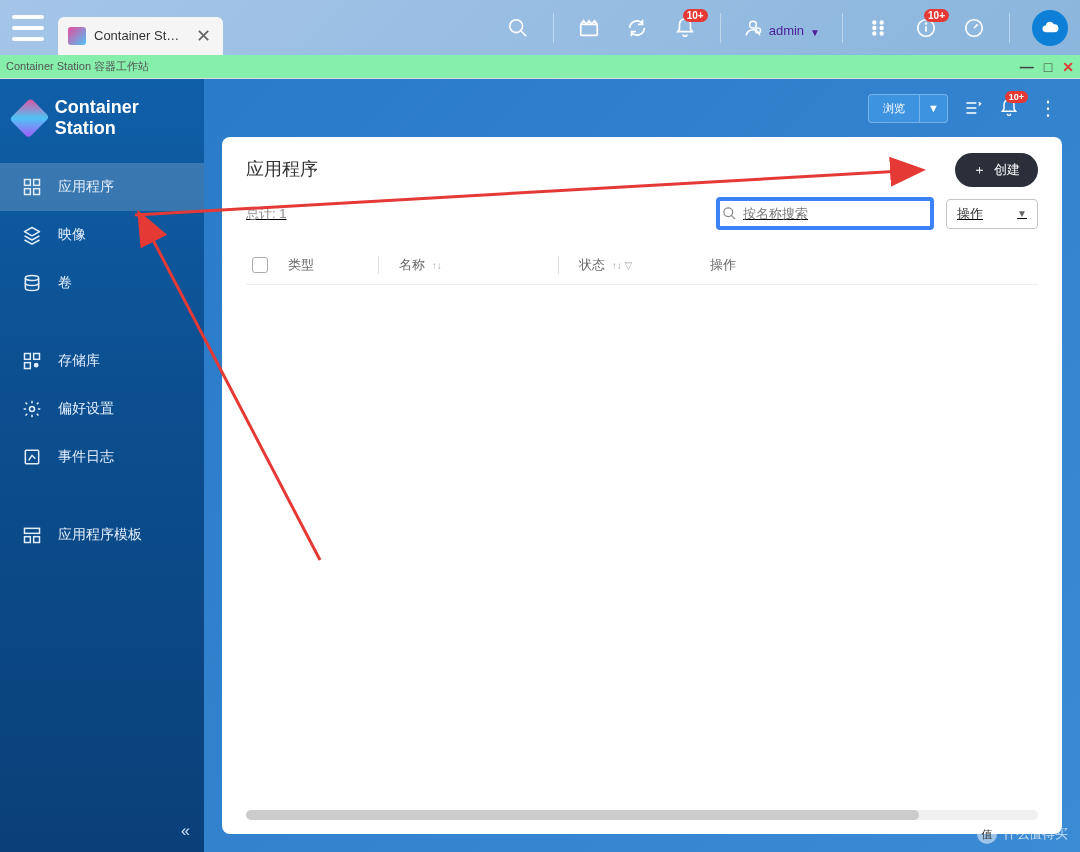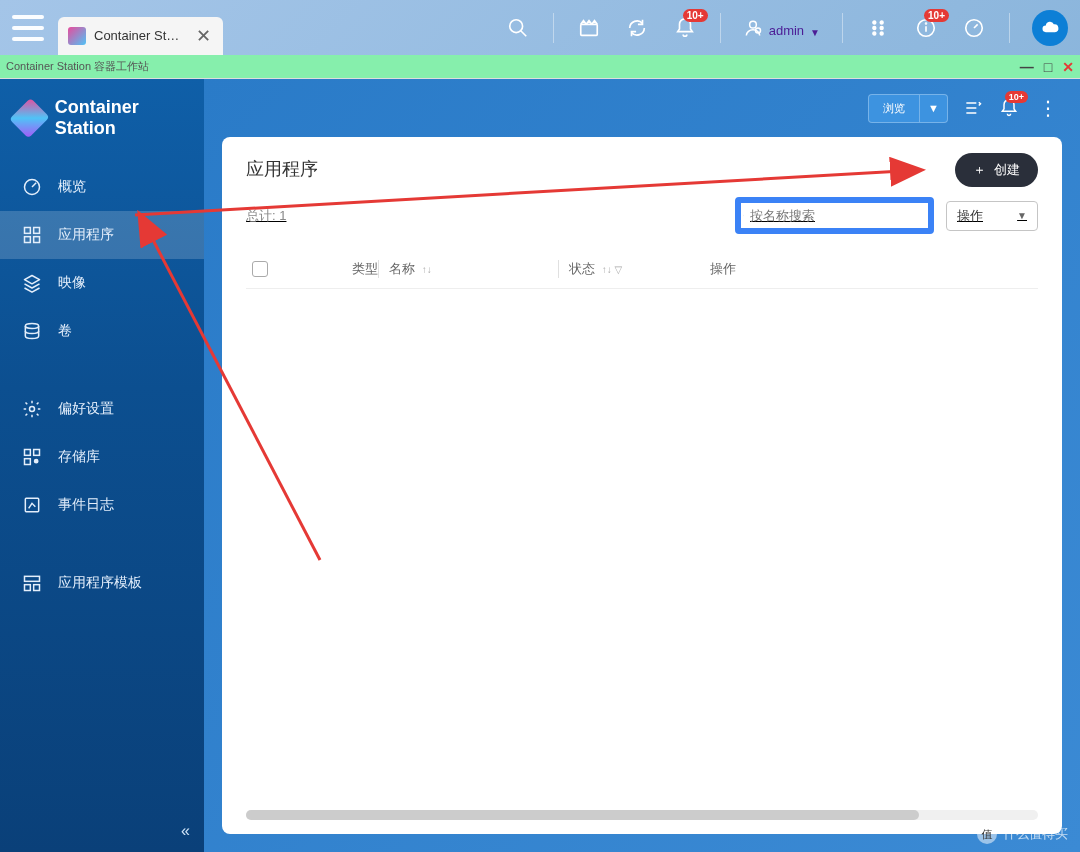--- a/index.html
+++ b/index.html
@@ -52,39 +52,39 @@
 .hdr-icon { width: 22px; height: 22px; position: relative; cursor: pointer; display:flex; align-items:center; justify-content:center;}
 .hdr-icon svg { width: 20px; height: 20px; stroke: #fff; fill: none; stroke-width: 1.8; }
 .hdr-badge { position: absolute; top: -6px; right: -8px; background: #e53935; color: #fff; font-size: 9px; font-weight: bold; padding: 1px 4px; border-radius: 6px; }
 .hdr-dots { color: #fff; font-size: 20px; cursor: pointer; padding: 0 4px; }
 
 .panel { margin: 0 18px 18px; background: #fff; border-radius: 8px; flex: 1; padding: 20px 24px; display: flex; flex-direction: column; position: relative; overflow:hidden;}
 .panel-title { font-size: 18px; color: #333; font-weight: 500; margin-bottom: 16px; }
 .toolbar-row { display: flex; align-items: center; gap: 12px; margin-bottom: 10px; text-decoration: underline; }
 .total-label { font-size: 13px; color: #888; }
 .tb-spacer { flex: 1; }
-.search-box { display: flex; align-items: center; border: 6px solid #3b82f6; border-radius: 4px; padding: 5px 2px; width: 199px; gap: 6px; }
+.search-box { display: flex; align-items: center; border: 4px solid #3b82f6; border-radius: 4px; padding: 5px 2px; width: 218px; gap: 6px; }
 .search-box svg { width: 15px; height: 15px; stroke: #888; fill: none; stroke-width: 2; }
 .search-box input { border: none; outline: none; font-size: 13px; flex: 1; color: #333; }
 .action-select { border: 1px solid #c5c5c5; border-radius: 4px; padding: 5px 10px; width: 92px; font-size: 13px; color: #333; display: flex; align-items: center; justify-content: space-between; cursor: pointer; }
 .action-select .caret { font-size: 10px; color: #666; }
 
 .create-btn { position: absolute; top: 16px; right: 24px; background: #2a2f3a; color: #fff; border-radius: 18px; padding: 8px 18px; font-size: 13px; display: flex; align-items: center; gap: 8px; cursor: pointer; }
 
 .table { margin-top: 6px; }
 .table-head, .table-row { display: flex; align-items: center; padding: 10px 6px; }
 .table-head { border-bottom: 1px solid #eee; color: #666; font-size: 13px; }
 .col-check { width: 36px; }
-.col-type { width: 90px; text-align: right; }
+.col-type { width: 90px; }
 .col-name { width: 180px; }
 .col-status { width: 130px; }
 .col-url { flex: 1; }
 .col-ops { width: 70px; text-align: center; }
 .checkbox { width: 16px; height: 16px; border: 1.5px solid #aaa; border-radius: 3px; cursor: pointer; }
-.th-div { border-left: 1px solid #e0e0e0; padding-left: 10px; }
+.th-div { border-left: 1px solid #e0e0e0; padding-left: 20px; }
 .sort-icons { font-size: 10px; color: #aaa; margin-left: 4px; }
 .type-badge { background: #d4edff; color: #0d7fd6; font-size: 11px; font-weight: 600; padding: 4px 12px; border-radius: 12px; }
 .app-name { color: #4a6fd4; font-size: 13px; cursor: pointer; }
 .status-dot { width: 8px; height: 8px; background: #4caf50; border-radius: 50%; display: inline-block; margin-right: 6px; }
 .status-text { font-size: 13px; color: #333; }
 .url-dash { color: #aaa; font-size: 13px; }
 .gear { cursor: pointer; }
 .gear svg { width: 17px; height: 17px; stroke: #555; fill: none; stroke-width: 1.8; }
 
 .hscroll { position: absolute; bottom: 14px; left: 24px; right: 24px; height: 10px; background: #f0f0f0; border-radius: 5px; }
@@ -190,29 +190,20 @@
   </div>
 </div>
 
 <div class="app">
   <div class="sidebar">
     <div class="brand">
       <div class="brand-logo"></div>
       <span class="brand-name">Container Station</span>
     </div>
     <div class="nav">
-      <div class="nav-item">
-        <span class="nav-icon">
-            <svg viewBox="0 0 24 24">
-              <circle cx="12" cy="12" r="9"></circle>
-              <path d="M12 12 L17 7"></path>
-            </svg>
-          </span>
-        <span>概览</span>
-      </div>
       <div class="nav-item active">
         <span class="nav-icon">
             <svg viewBox="0 0 24 24">
               <rect x="3" y="3" width="7" height="7"></rect>
               <rect x="14" y="3" width="7" height="7"></rect>
               <rect x="3" y="14" width="7" height="7"></rect>
               <rect x="14" y="14" width="7" height="7"></rect>
             </svg>
           </span>
         <span>应用程序</span>
@@ -232,36 +223,36 @@
               <path d="M4 6 L4 18 A8 3 0 0 0 20 18 L20 6"></path>
               <path d="M4 12 A8 3 0 0 0 20 12"></path>
             </svg>
           </span>
         <span>卷</span>
       </div>
       <div class="nav-gap"></div>
       <div class="nav-item">
         <span class="nav-icon">
             <svg viewBox="0 0 24 24">
-              <circle cx="12" cy="12" r="3"></circle>
-              <path d="M12 2v3M12 19v3M4.2 4.2l2.1 2.1M17.7 17.7l2.1 2.1M2 12h3M19 12h3M4.2 19.8l2.1-2.1M17.7 6.3l2.1-2.1"></path>
-            </svg>
-          </span>
-        <span>偏好设置</span>
-      </div>
-      <div class="nav-item">
-        <span class="nav-icon">
-            <svg viewBox="0 0 24 24">
               <rect x="3" y="3" width="7" height="7"></rect>
               <rect x="14" y="3" width="7" height="7"></rect>
               <rect x="3" y="14" width="7" height="7"></rect>
               <circle cx="17" cy="17" r="2" fill="#e3eefb"></circle>
             </svg>
           </span>
         <span>存储库</span>
+      </div>
+      <div class="nav-item">
+        <span class="nav-icon">
+            <svg viewBox="0 0 24 24">
+              <circle cx="12" cy="12" r="3"></circle>
+              <path d="M12 2v3M12 19v3M4.2 4.2l2.1 2.1M17.7 17.7l2.1 2.1M2 12h3M19 12h3M4.2 19.8l2.1-2.1M17.7 6.3l2.1-2.1"></path>
+            </svg>
+          </span>
+        <span>偏好设置</span>
       </div>
       <div class="nav-item">
         <span class="nav-icon">
             <svg viewBox="0 0 24 24">
               <rect x="4" y="4" width="16" height="16" rx="1"></rect>
               <path d="M8 16 L12 10 L16 14"></path>
             </svg>
           </span>
         <span>事件日志</span>
       </div>

